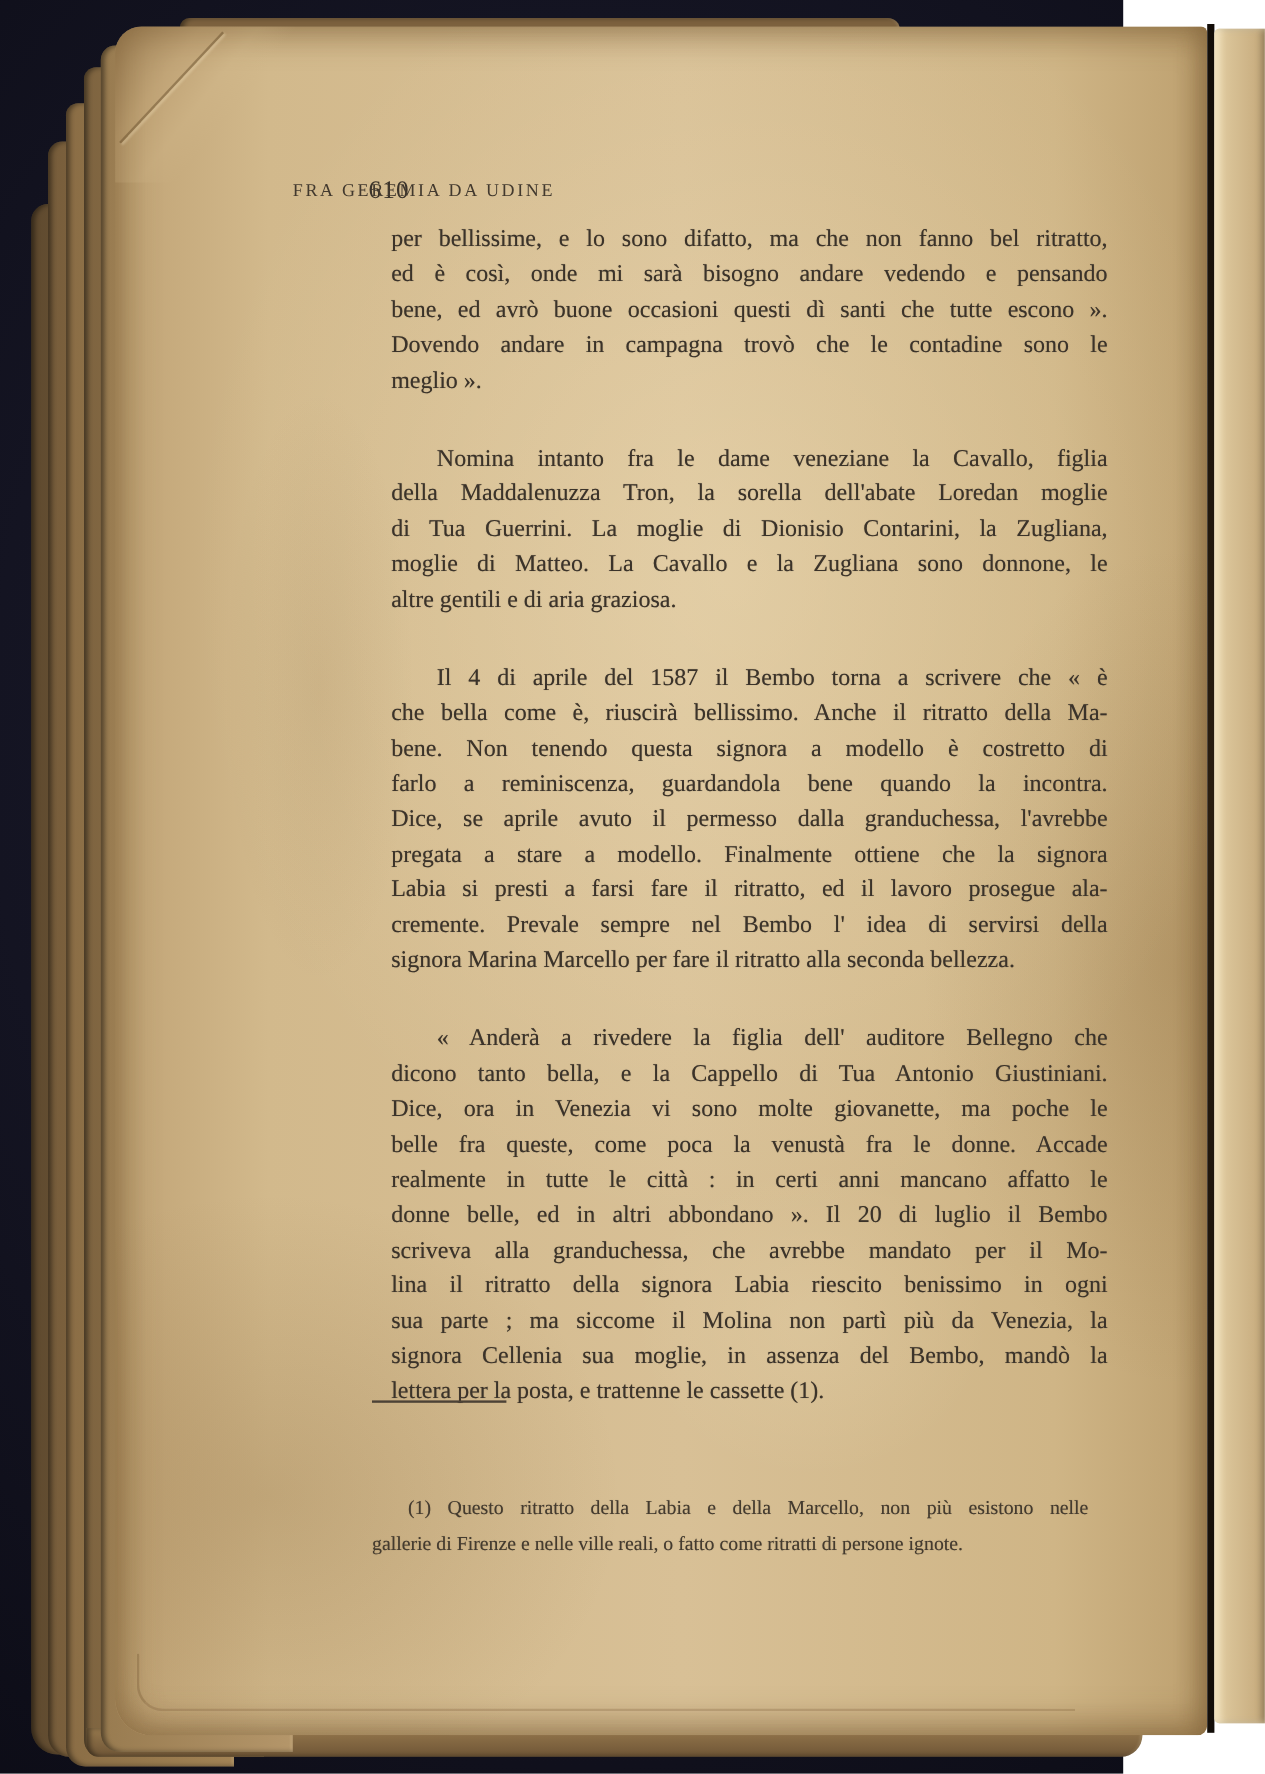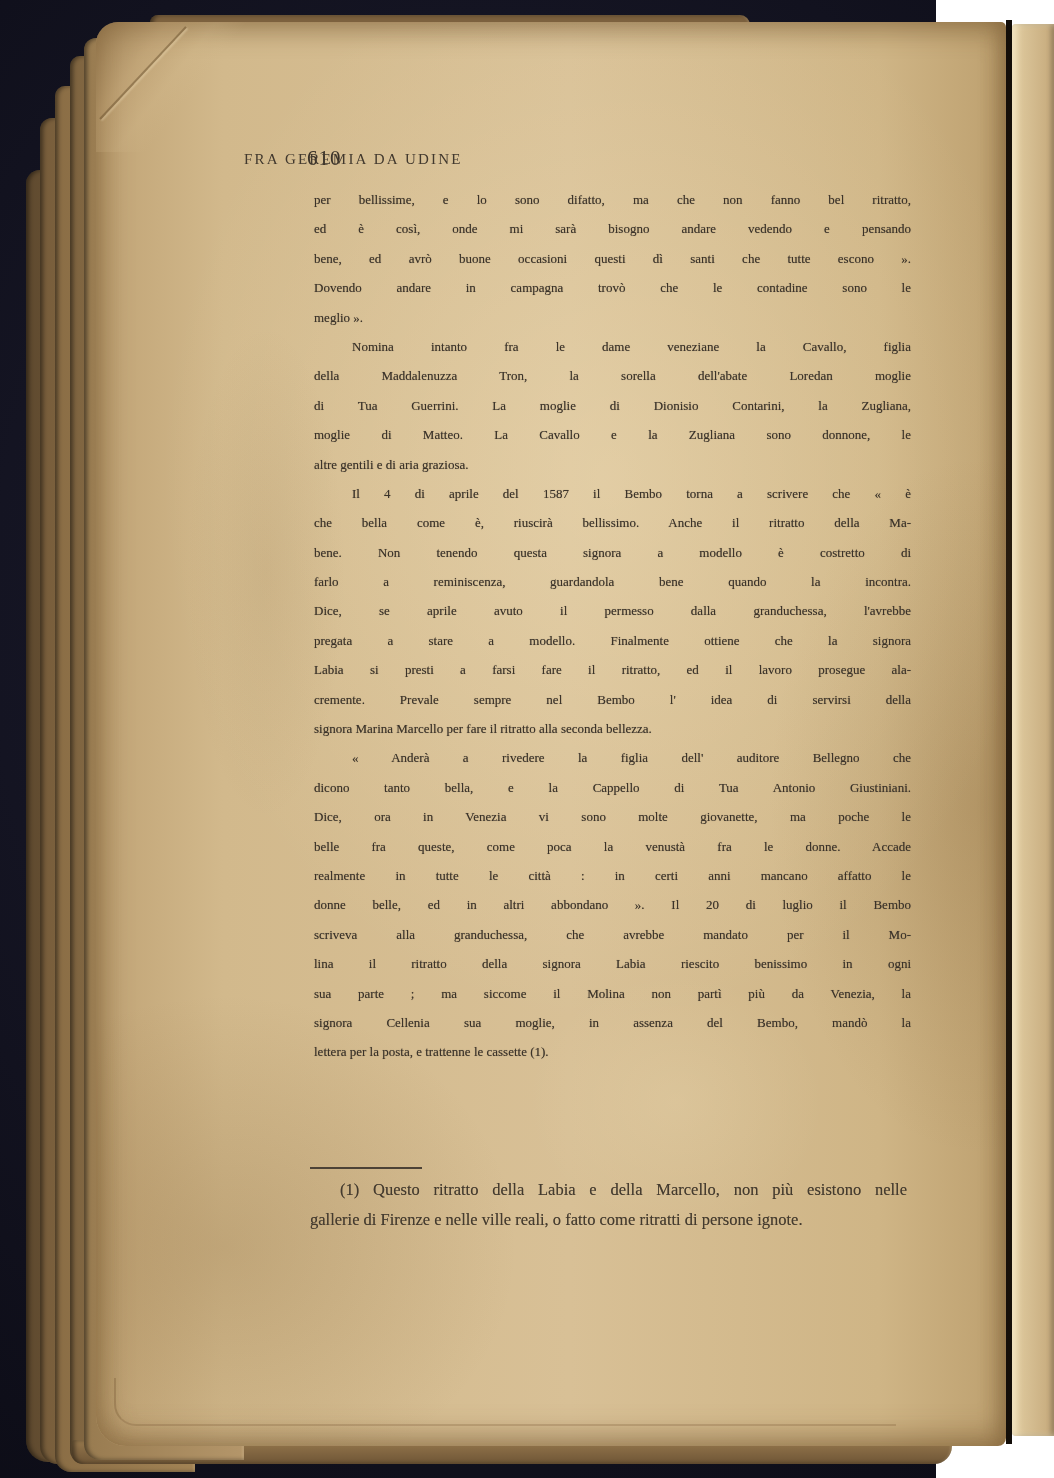--- a/index.html
+++ b/index.html
@@ -51,28 +51,28 @@
   .facing{position:absolute;left:1012px;top:24px;width:42px;height:1412px;
     background:linear-gradient(90deg,#e4cfa3 0%, #d7c094 35%, #c5a97b 100%);
     box-shadow:inset 5px 0 6px rgba(255,246,216,.55), inset -3px 0 5px rgba(0,0,0,.25);
     border-radius:4px 0 0 4px;}
 
   
   .content{position:absolute;left:214px;top:0;width:597px;height:100%;color:#3b332a;}
   .page-num{position:absolute;left:-3px;top:124px;font-size:21px;letter-spacing:1px;}
   .running-header{position:absolute;left:0;top:129px;width:100%;text-align:left;
     transform:translateX(-66px);font-size:15px;letter-spacing:2.2px;color:#42392e;white-space:nowrap;}
-  .body{position:absolute;left:4px;top:163px;width:597px;font-size:13px;line-height:29.4px;
+  .body{position:absolute;left:16px;top:163px;width:597px;font-size:20px;line-height:29.4px;
     text-shadow:0 0 .7px rgba(62,52,40,.55);}
   .para{margin:0;}
   .tline{text-align:justify;text-align-last:justify;height:29.4px;overflow:visible;}
   .tline.lastline{text-align-last:left;}
-  .tline.indent{text-indent:38px;}
+  .tline.indent{text-indent:38px;margin-top:36px;}
   .footnote-rule{position:absolute;left:0;top:1145px;width:112px;height:2px;background:#4c4236;}
-  .footnote{position:absolute;left:0;top:1153px;width:597px;font-size:16.5px;line-height:30px;
+  .footnote{position:absolute;left:0;top:1220px;width:597px;font-size:16.5px;line-height:30px;
     color:#443b2f;text-shadow:0 0 .6px rgba(62,52,40,.5);}
   .fline{text-align:justify;text-align-last:justify;}
   .fline.lastline{text-align-last:left;}
   .fline.indent{text-indent:30px;}
 </style>
 </head>
 <body>
 
 <div class="stage">
 

